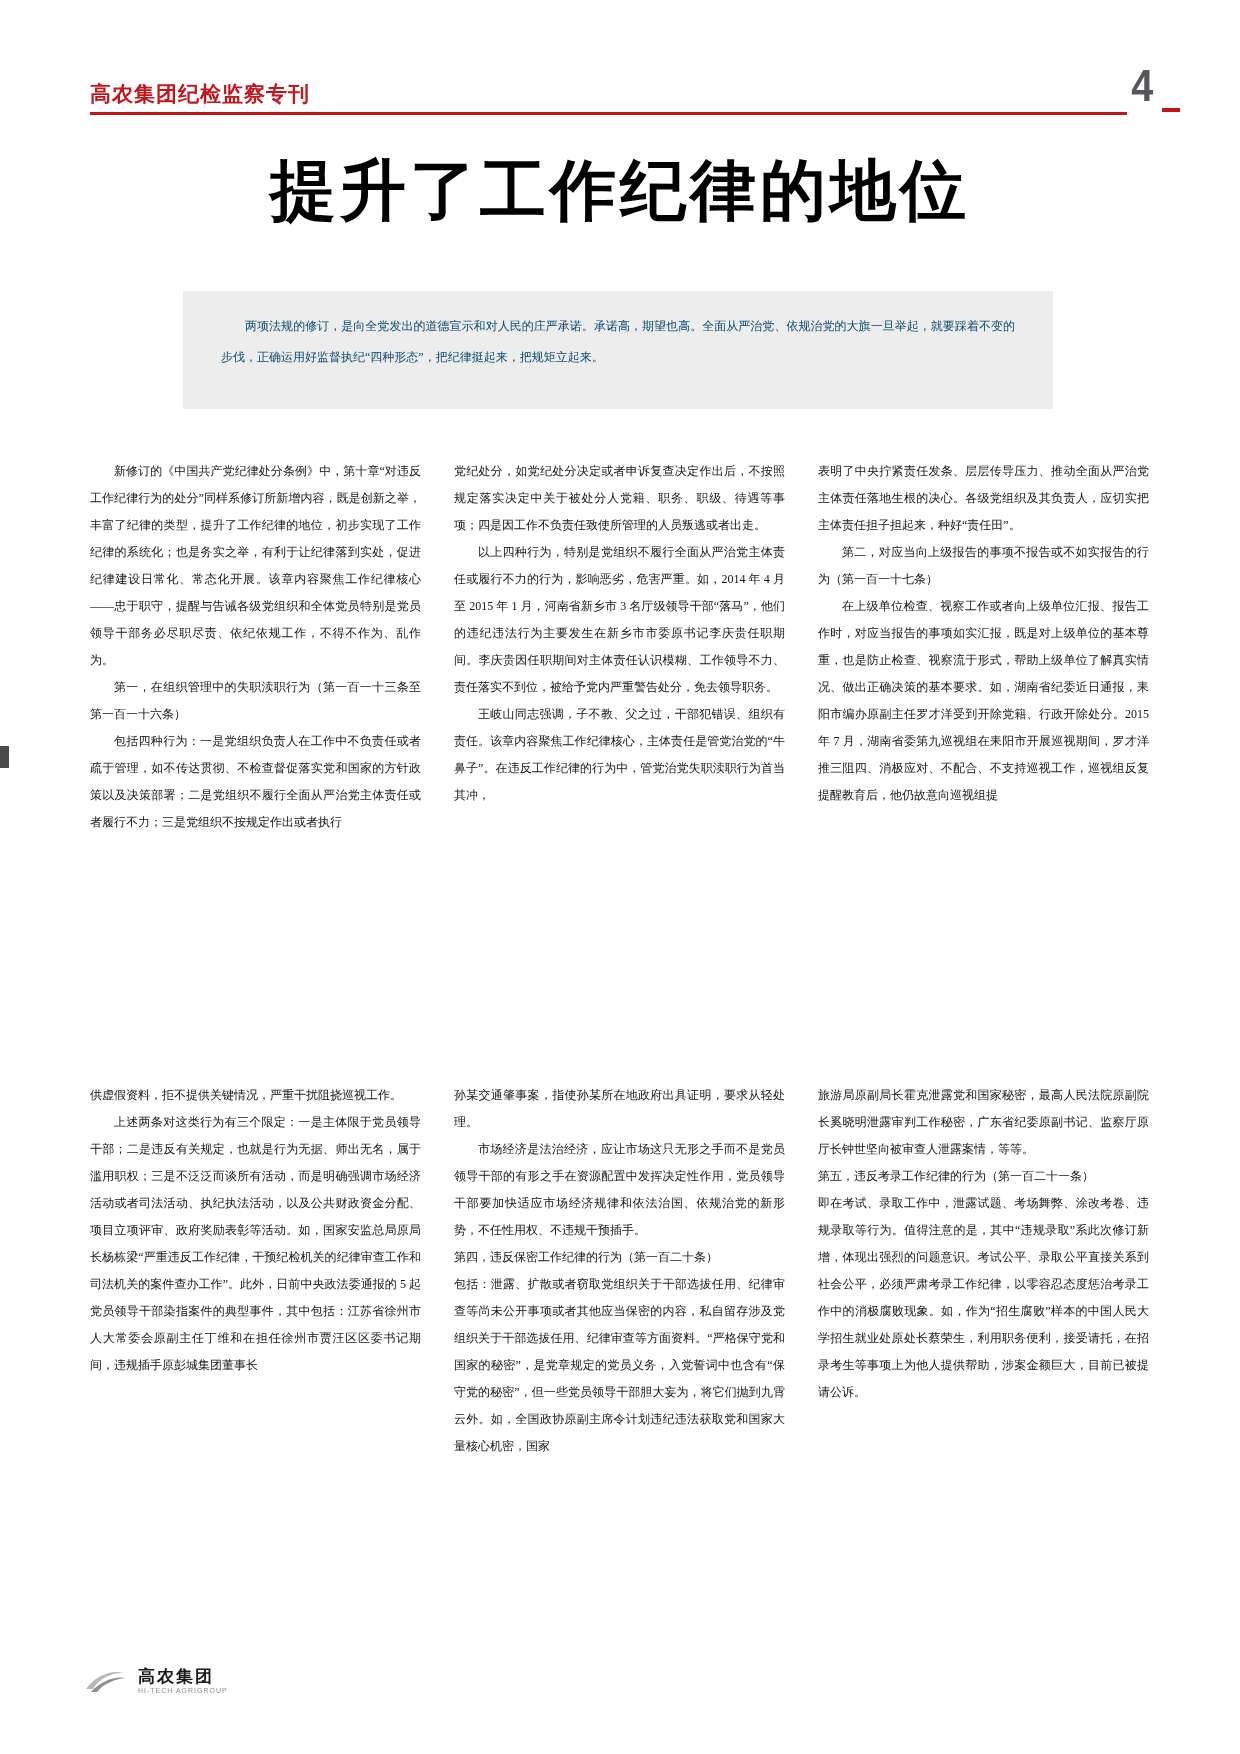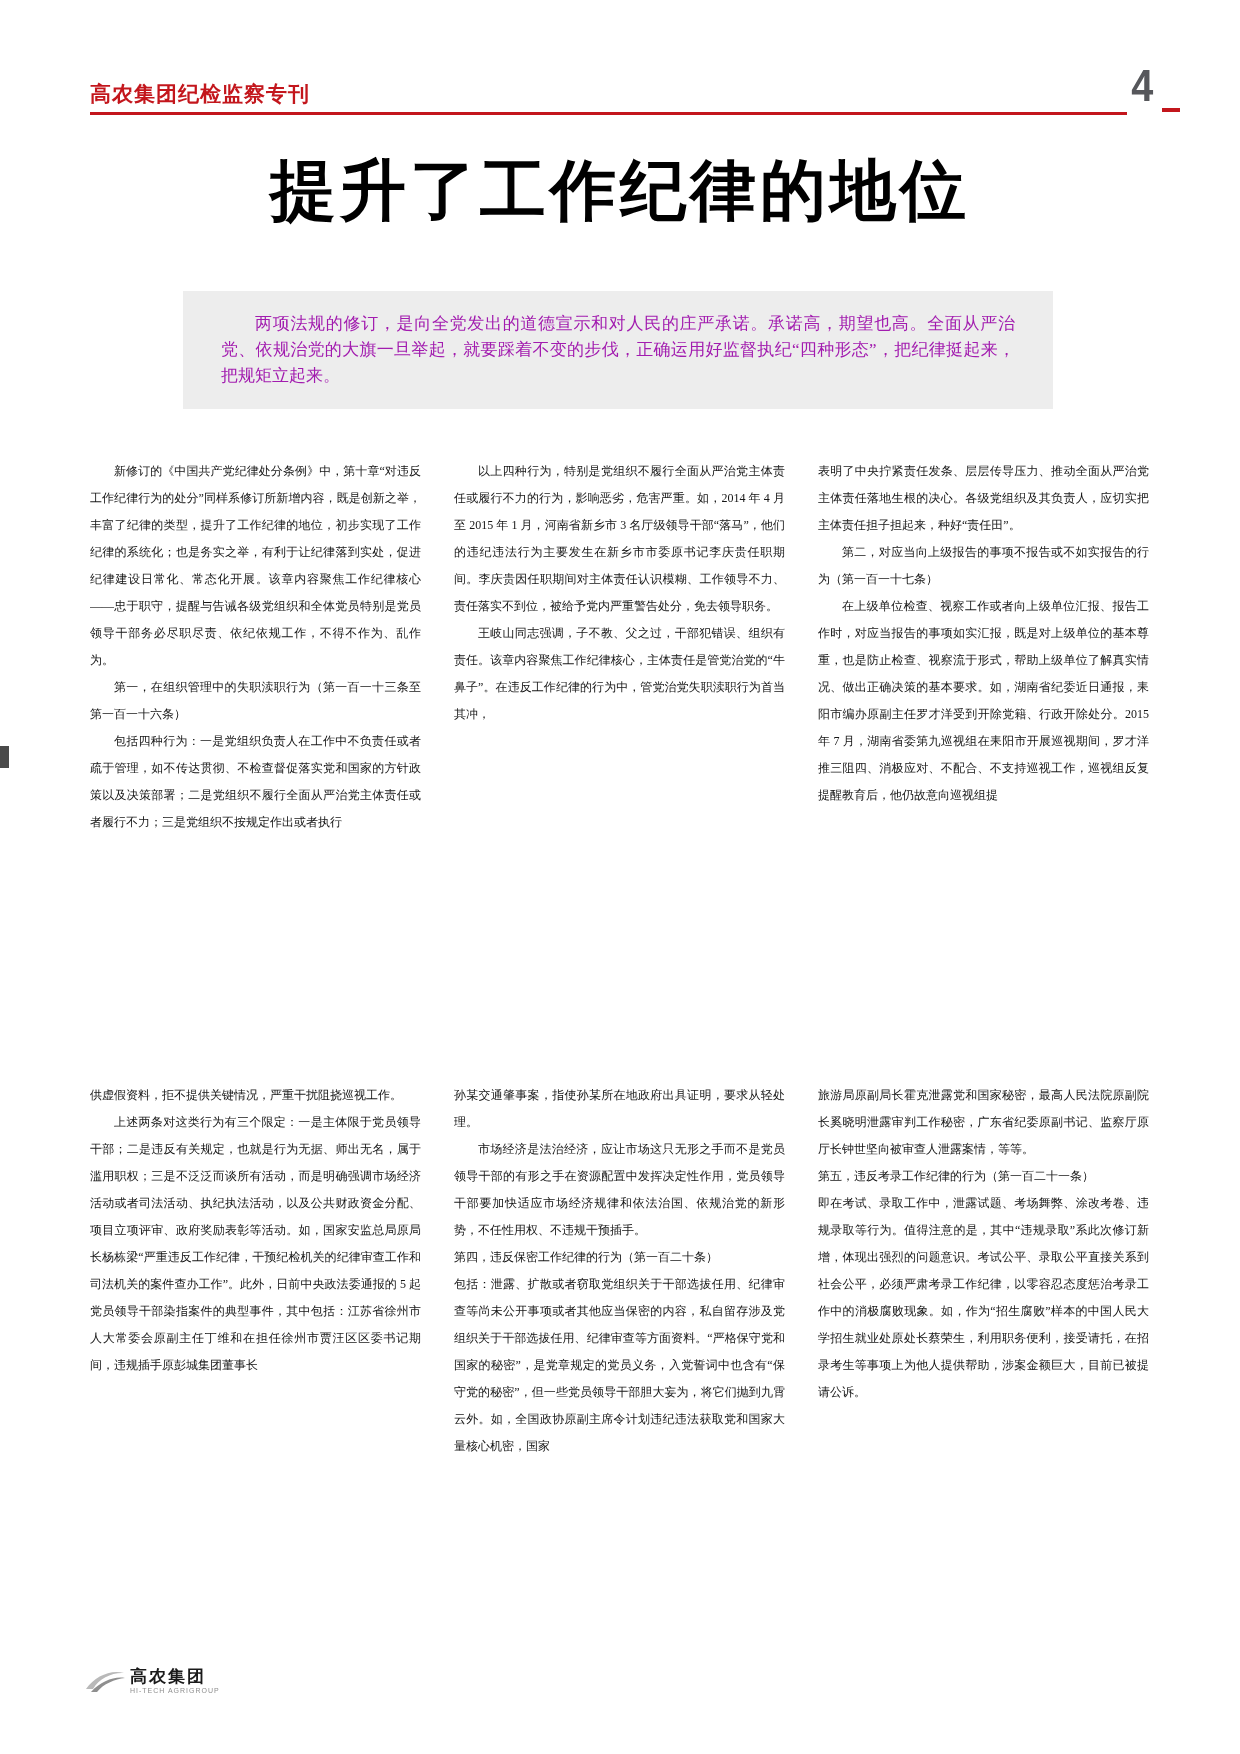--- a/index.html
+++ b/index.html
@@ -60,23 +60,23 @@
   }
   
   .intro {
     position: absolute;
     left: 183px; top: 291px;
     width: 870px; height: 118px;
     background: #ededed;
     padding: 20px 38px 0 38px;
   }
   .intro .para {
-    font-size: 17px;
-    line-height: 26px;
-    color: #a21caf;
+    font-size: 12px;
+    line-height: 31px;
+    color: #0c4a6e;
     text-align: justify;
   }
   
   .cols {
     position: absolute;
     left: 90px;
     width: 1059px;
     display: flex;
     gap: 33px;
   }
@@ -100,21 +100,21 @@
     left: 0; top: 746px;
     width: 9px; height: 22px;
     background: #4a4a4a;
   }
   
   .logo {
     position: absolute;
     left: 84px; top: 1668px;
     display: flex;
     align-items: flex-end;
-    gap: 4px;
+    gap: 12px;
   }
   .logo .swoosh { display: inline-block; line-height: 0; }
   .logo-text {
     display: flex;
     flex-direction: column;
     line-height: 1;
   }
   .company-name {
     font-family: "Liberation Sans", "DejaVu Sans", sans-serif;
     font-weight: bold;
@@ -146,20 +146,21 @@
     <p class="para indent">两项法规的修订，是向全党发出的道德宣示和对人民的庄严承诺。承诺高，期望也高。全面从严治党、依规治党的大旗一旦举起，就要踩着不变的步伐，正确运用好监督执纪“四种形态”，把纪律挺起来，把规矩立起来。</p>
   </div>
 
   <section class="cols s1">
     <div class="col">
         <p class="para indent">新修订的《中国共产党纪律处分条例》中，第十章“对违反工作纪律行为的处分”同样系修订所新增内容，既是创新之举，丰富了纪律的类型，提升了工作纪律的地位，初步实现了工作纪律的系统化；也是务实之举，有利于让纪律落到实处，促进纪律建设日常化、常态化开展。该章内容聚焦工作纪律核心——忠于职守，提醒与告诫各级党组织和全体党员特别是党员领导干部务必尽职尽责、依纪依规工作，不得不作为、乱作为。</p>
         <p class="para indent">第一，在组织管理中的失职渎职行为（第一百一十三条至第一百一十六条）</p>
         <p class="para indent">包括四种行为：一是党组织负责人在工作中不负责任或者疏于管理，如不传达贯彻、不检查督促落实党和国家的方针政策以及决策部署；二是党组织不履行全面从严治党主体责任或者履行不力；三是党组织不按规定作出或者执行</p>
       </div>
     <div class="col">
+        <p class="para">党纪处分，如党纪处分决定或者申诉复查决定作出后，不按照规定落实决定中关于被处分人党籍、职务、职级、待遇等事项；四是因工作不负责任致使所管理的人员叛逃或者出走。</p>
         <p class="para indent">以上四种行为，特别是党组织不履行全面从严治党主体责任或履行不力的行为，影响恶劣，危害严重。如，2014 年 4 月至 2015 年 1 月，河南省新乡市 3 名厅级领导干部“落马”，他们的违纪违法行为主要发生在新乡市市委原书记李庆贵任职期间。李庆贵因任职期间对主体责任认识模糊、工作领导不力、责任落实不到位，被给予党内严重警告处分，免去领导职务。</p>
         <p class="para indent">王岐山同志强调，子不教、父之过，干部犯错误、组织有责任。该章内容聚焦工作纪律核心，主体责任是管党治党的“牛鼻子”。在违反工作纪律的行为中，管党治党失职渎职行为首当其冲，</p>
       </div>
     <div class="col">
         <p class="para">表明了中央拧紧责任发条、层层传导压力、推动全面从严治党主体责任落地生根的决心。各级党组织及其负责人，应切实把主体责任担子担起来，种好“责任田”。</p>
         <p class="para indent">第二，对应当向上级报告的事项不报告或不如实报告的行为（第一百一十七条）</p>
         <p class="para indent">在上级单位检查、视察工作或者向上级单位汇报、报告工作时，对应当报告的事项如实汇报，既是对上级单位的基本尊重，也是防止检查、视察流于形式，帮助上级单位了解真实情况、做出正确决策的基本要求。如，湖南省纪委近日通报，耒阳市编办原副主任罗才洋受到开除党籍、行政开除处分。2015 年 7 月，湖南省委第九巡视组在耒阳市开展巡视期间，罗才洋推三阻四、消极应对、不配合、不支持巡视工作，巡视组反复提醒教育后，他仍故意向巡视组提</p>
       </div>
   </section>
 

